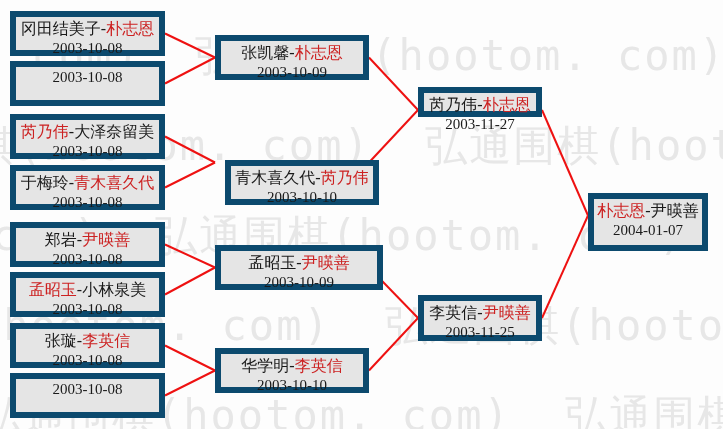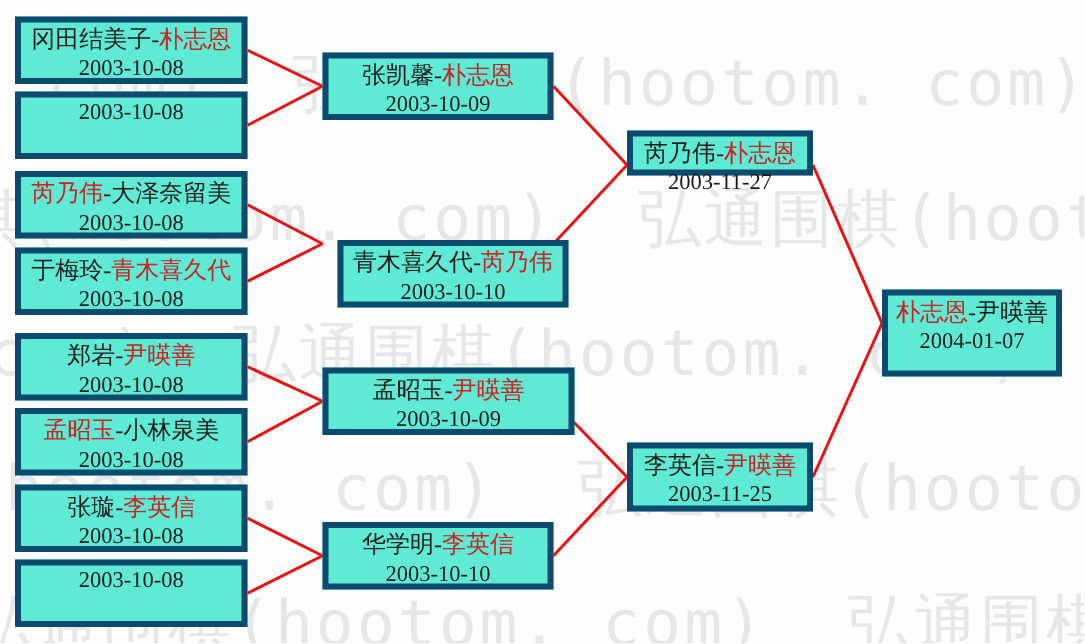--- a/index.html
+++ b/index.html
@@ -23,22 +23,22 @@
     z-index: 0;
   }
   #wires {
     position: absolute;
     left: 0; top: 0;
     z-index: 1;
   }
   .match-box {
     position: absolute;
     box-sizing: border-box;
-    background: #5eead4;
-    border: 4px solid #0c4a6e;
+    background: #e5e5e5;
+    border: 6px solid #0c4a6e;
     text-align: center;
     z-index: 2;
     padding-top: 1px;
   }
   .names {
     font-size: 16px;
     line-height: 21px;
     color: #1a1a1a;
     white-space: nowrap;
   }

